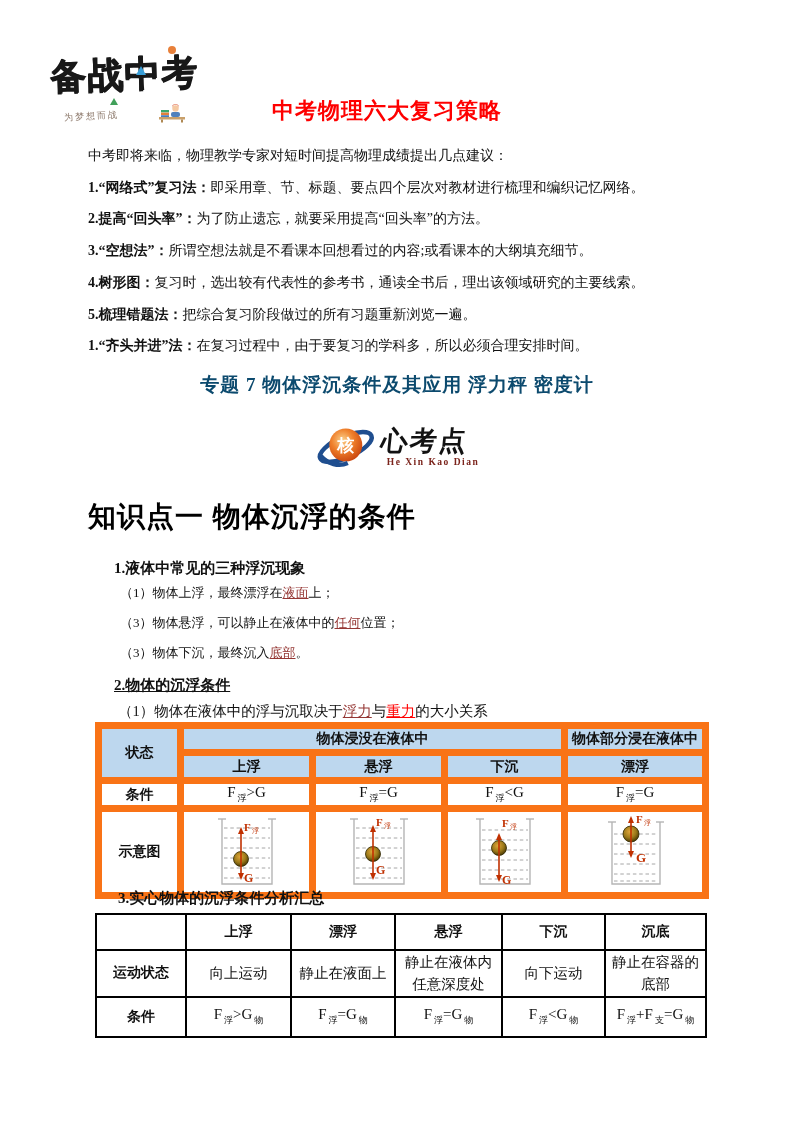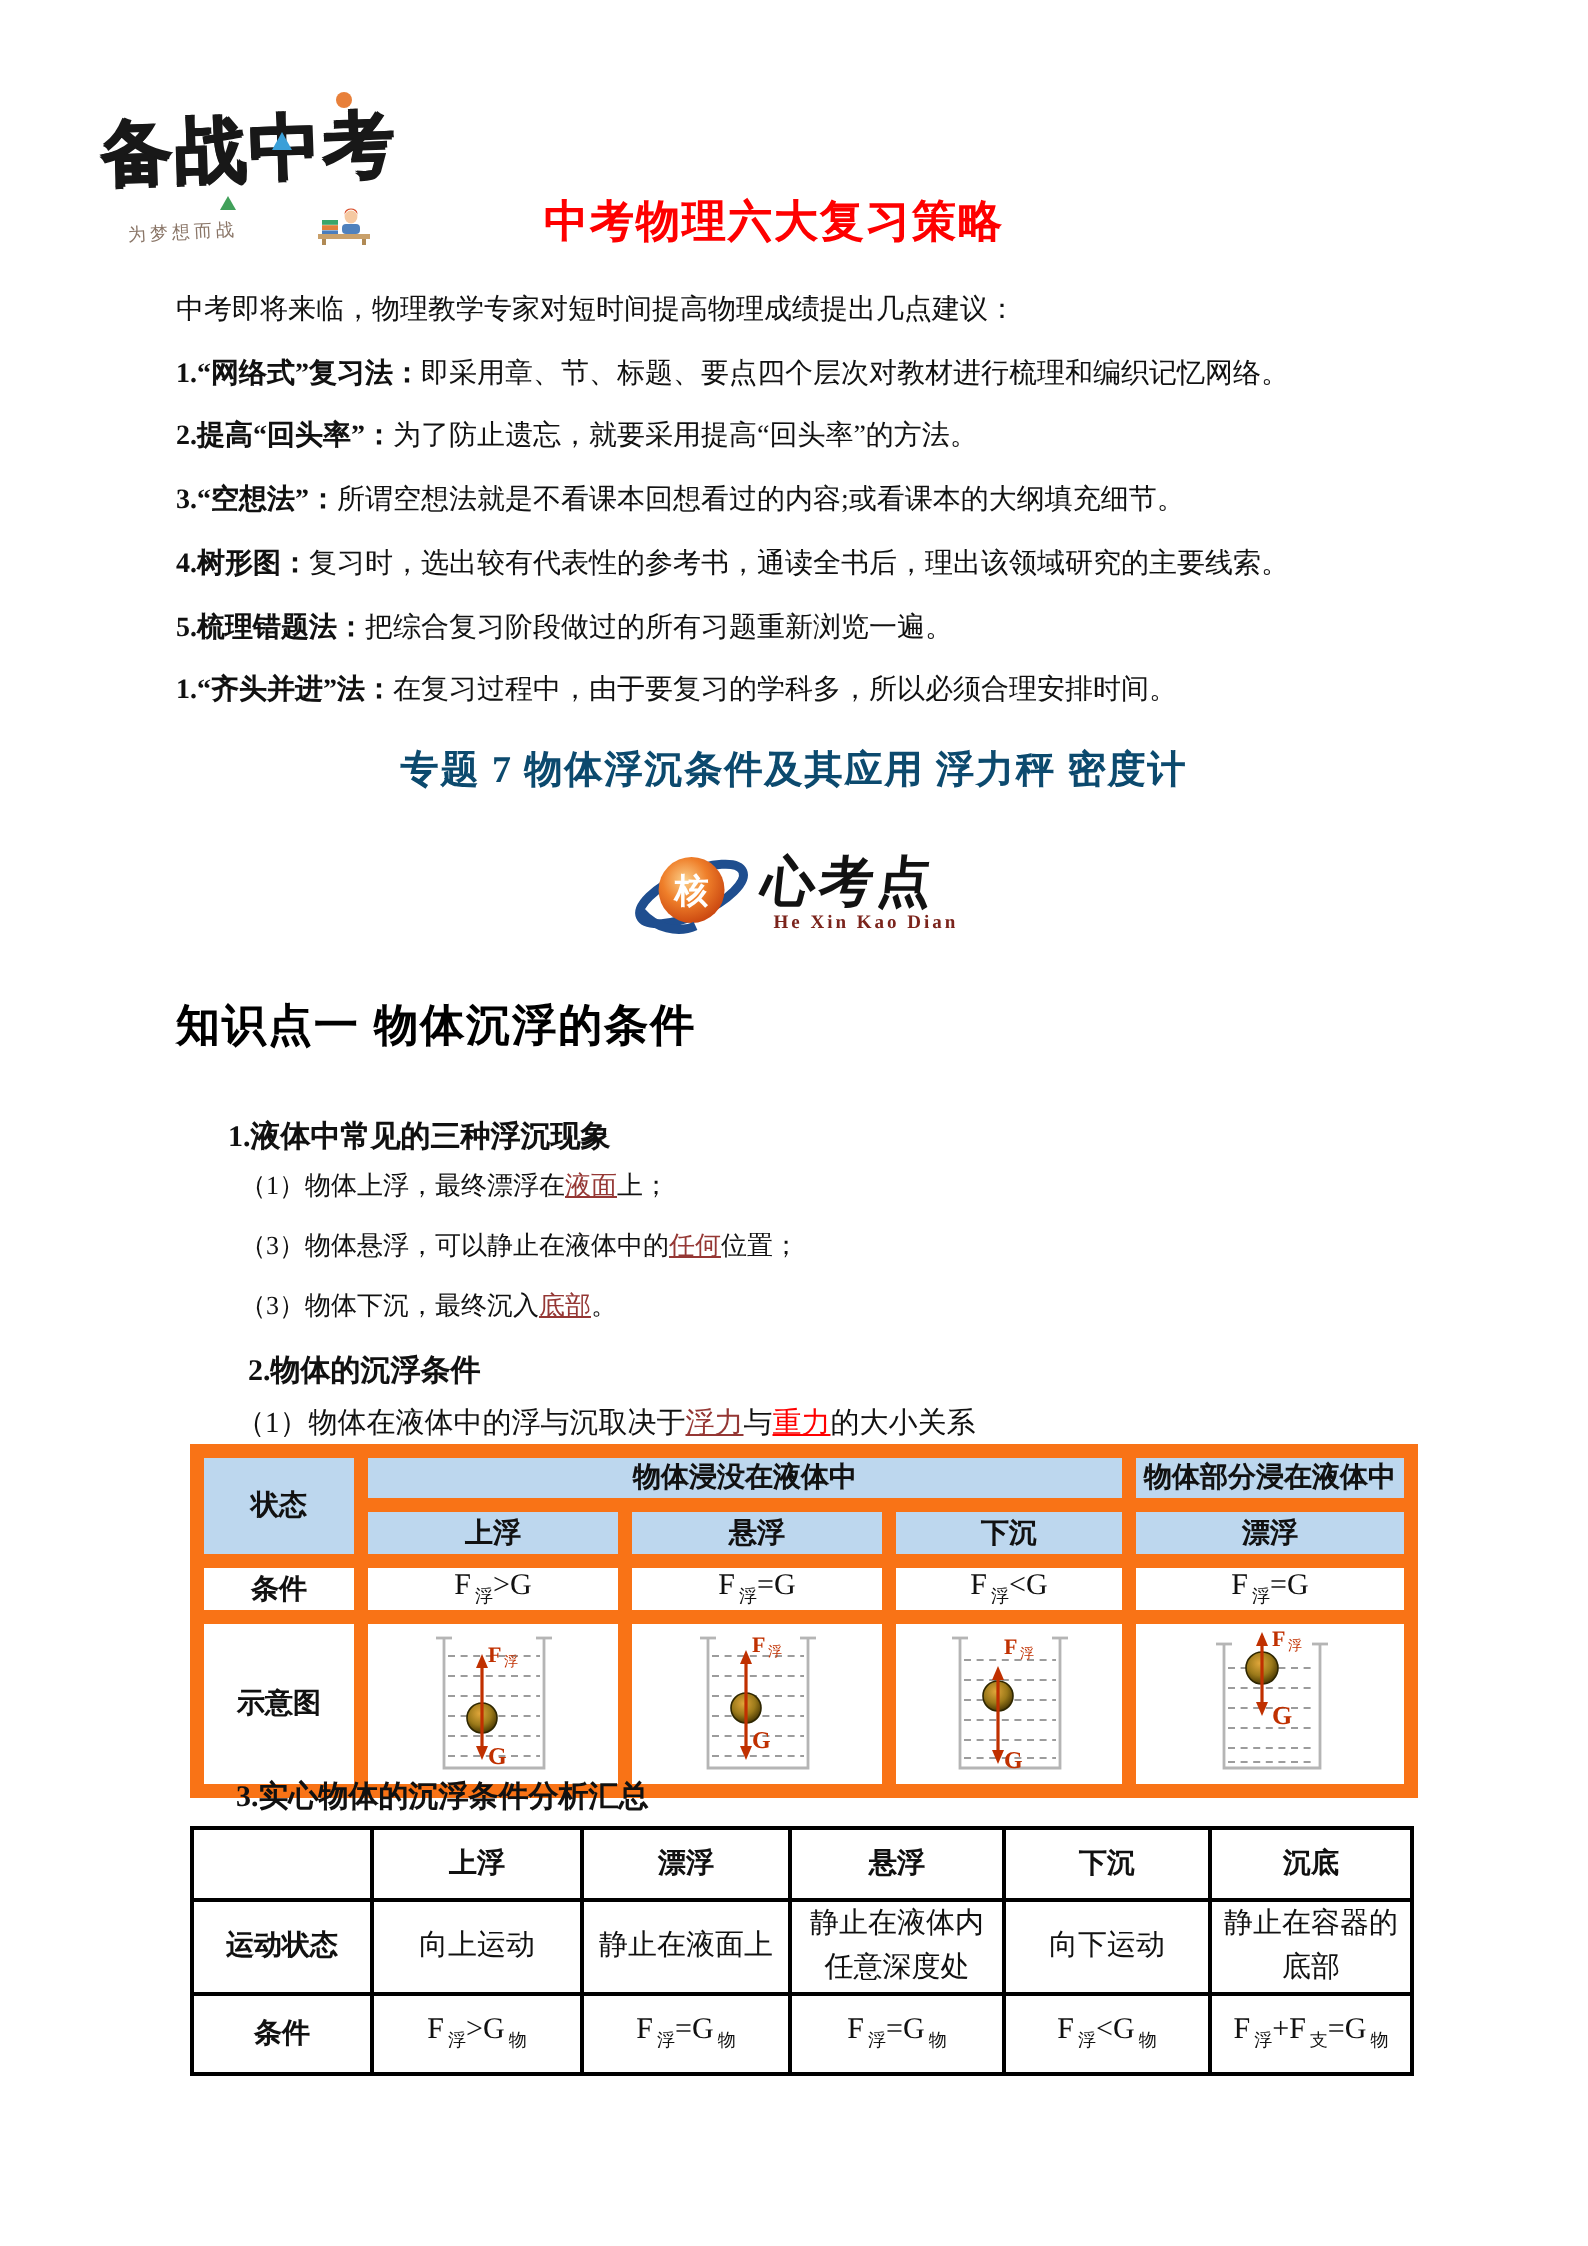--- a/index.html
+++ b/index.html
@@ -33,25 +33,25 @@
                  font-size:19px; font-weight:bold; color:#0c4a6e; letter-spacing:1px; }
 
   
   .badge { position:absolute; left:50%; top:418px; transform:translateX(-50%); display:flex; align-items:center; }
   .badge-right { margin-left:2px; }
   .badge-title { font-size:27px; font-weight:bold; color:#121212; transform:skewX(-6deg); letter-spacing:2px; line-height:1; }
   .badge-pinyin { font-size:9.5px; font-weight:bold; color:#7b241c; letter-spacing:1.5px; margin-top:2px; margin-left:6px; }
 
   
   .kp-heading { position:absolute; left:88px; top:498px; margin:0; font-family:"Liberation Sans", sans-serif;
-                font-weight:900; font-size:22px; color:#000; letter-spacing:1px; }
+                font-weight:900; font-size:28px; color:#000; letter-spacing:1px; }
 
   .pt-title { position:absolute; font-size:15px; font-weight:bold; white-space:nowrap; }
   .pt1 { left:114px; top:559px; }
-  .pt2 { left:124px; top:676px; }
+  .pt2 { left:114px; top:676px;text-decoration:underline; }
   .pt3 { left:118px; top:889px; }
 
   .phenomena { position:absolute; left:120px; top:578px; font-size:13px; }
   .phenomena p { margin:0; line-height:30px; white-space:nowrap; }
   .hl-maroon { color:#953734; text-decoration:underline; }
   .hl-red { color:#FF0000; text-decoration:underline; }
   .pt2-line { position:absolute; left:118px; top:702px; font-size:14.5px; white-space:nowrap; }
 
   
   table { border-collapse:collapse; table-layout:fixed; position:absolute; left:95px; background:#fff; }

